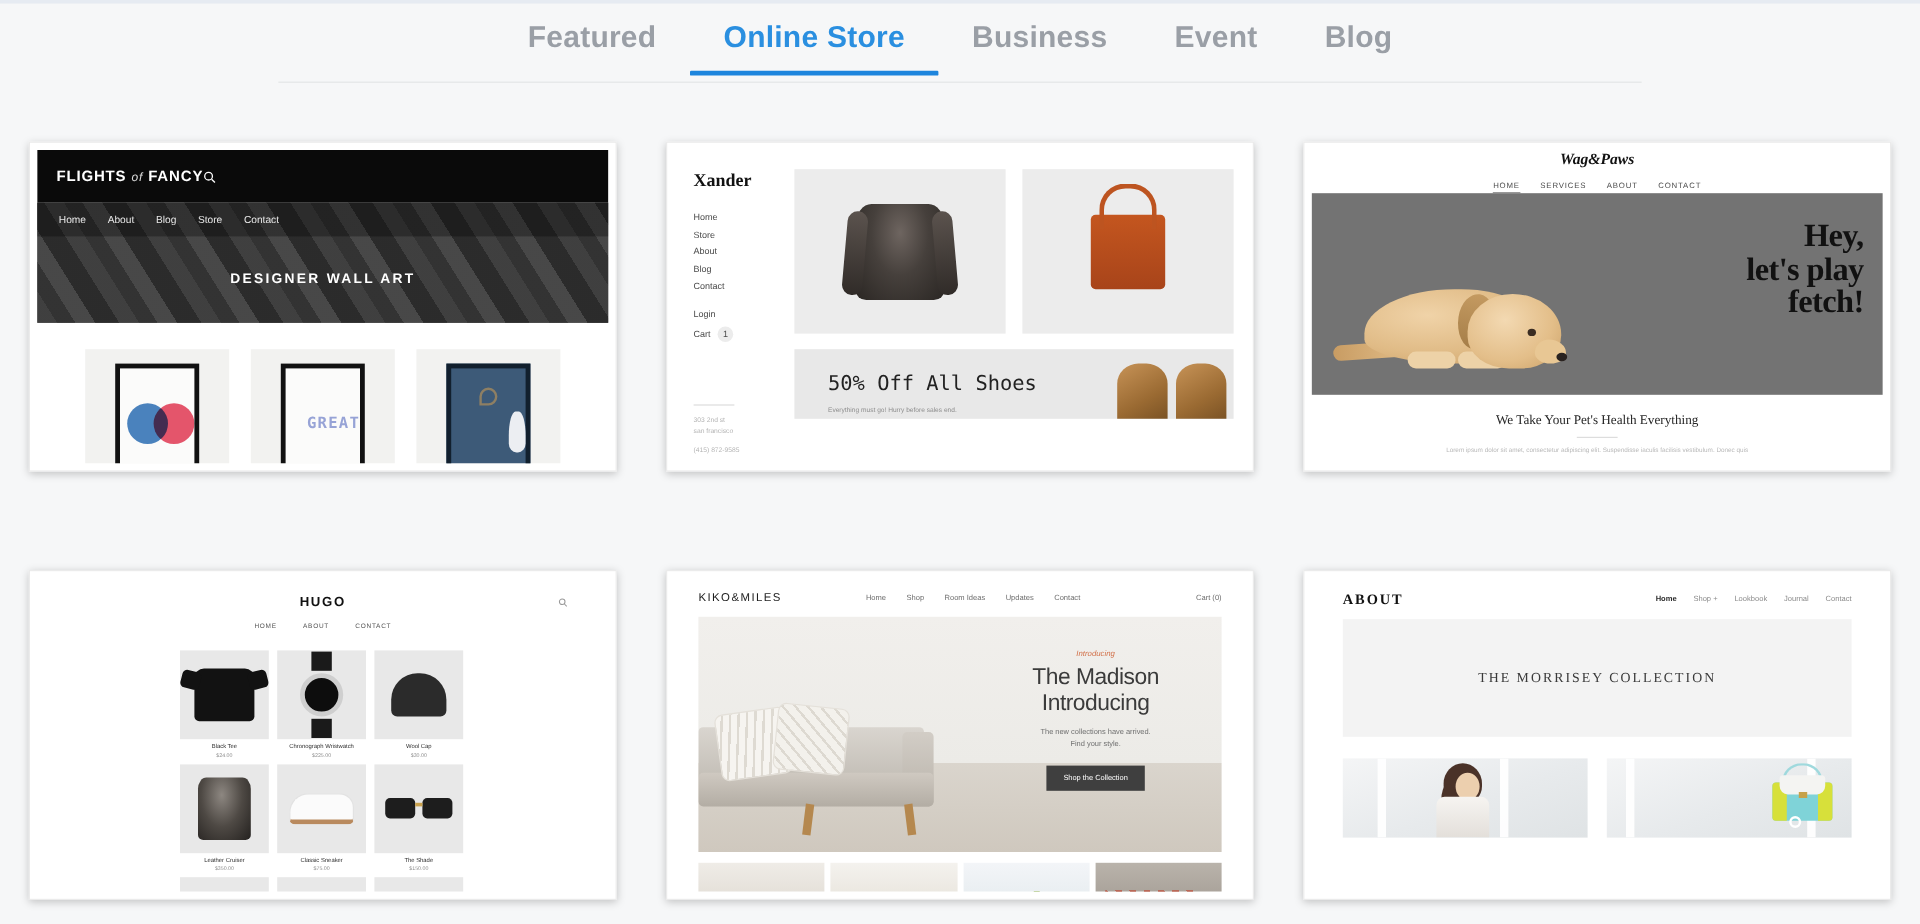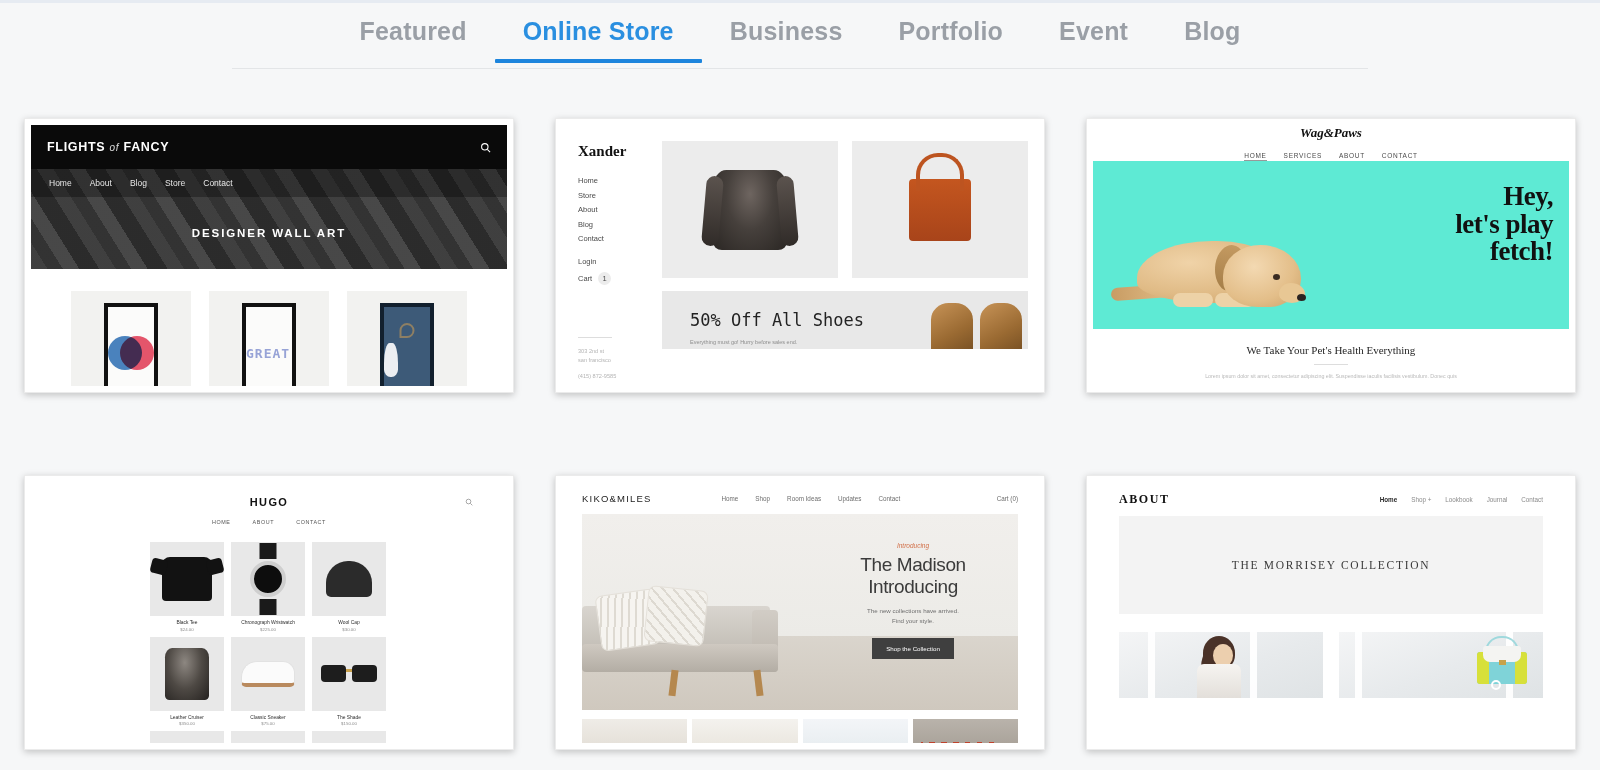--- a/index.html
+++ b/index.html
@@ -35,40 +35,40 @@
   }
   .card {
     width: 490px; height: 275px; background: #fff;
     border: 1px solid #ebebeb; padding: 6px;
     box-shadow: 0 2px 7px rgba(0,0,0,.22); overflow: hidden; position: relative; cursor: pointer;
   }
   .shot { width: 100%; height: 100%; overflow: hidden; position: relative; background: #fff; }
 
   
   .ff-head { height: 44px; background: #0a0a0a; display: flex; align-items: center;
-             justify-content: space-between; padding: 0 16px; }
+             justify-content: flex-start; padding: 0 16px; }
   .ff-logo { color: #fff; font-size: 12.5px; font-weight: bold; letter-spacing: .7px; }
   .ff-logo i { font-style: italic; font-weight: normal; font-size: 10px; opacity: .85; }
   .ff-hero { height: 100px; position: relative;
     background:
       linear-gradient(rgba(25,25,25,.62), rgba(25,25,25,.62)),
       repeating-linear-gradient(58deg, #7e7e7e 0 14px, #5d5d5d 14px 27px, #949494 27px 41px, #494949 41px 58px),
       #5e5e5e;
     background-blend-mode: normal; }
   .ff-nav { height: 28px; display: flex; align-items: center; gap: 18px; padding: 0 18px;
             background: rgba(0,0,0,.30); }
   .ff-nav span { color: #e7e7e7; font-size: 8.5px; }
   .ff-hero-title { position: absolute; left: 0; right: 0; top: 58px; text-align: center;
     color: #fff; font-size: 11.5px; font-weight: bold; letter-spacing: 1.9px; }
   .ff-body { height: calc(100% - 144px); background: #fff; display: flex;
              justify-content: center; gap: 18px; padding-top: 22px; }
   .ff-frame { width: 120px; height: 124px; background: #f2f2f0; display: flex;
               align-items: center; justify-content: center; }
-  .ff-art { width: 54px; height: 100px; background: #fbfbfa; border: 4px solid #111;
-            display: flex; align-items: center; justify-content: flex-start; position: relative; }
+  .ff-art { width: 70px; height: 100px; background: #fbfbfa; border: 4px solid #111;
+            display: flex; align-items: center; justify-content: flex-end; position: relative; }
   .ff-venn { position: relative; width: 56px; height: 34px; }
   .ff-venn b { position: absolute; width: 34px; height: 34px; border-radius: 50%; display: block; }
   .ff-venn b:first-child { left: 0; background: #4a82bd; }
   .ff-venn b:last-child { right: 0; background: #e8566d; mix-blend-mode: multiply; }
   .ff-great { font-size: 13px; font-weight: bold; color: #97a3d6; letter-spacing: 1px;
               font-family: "DejaVu Sans Mono", monospace; }
   .ff-art.blue { background: #3d5a78; border-color: #12202e; }
   .ff-vase { width: 14px; height: 34px; background: #eceef2;
              border-radius: 40% 40% 46% 46% / 58% 58% 22% 22%; margin-top: 14px; }
   .ff-vase::before { content: ""; position: absolute; top: 16px; left: 50%; transform: translateX(-50%);
@@ -116,21 +116,21 @@
     border-radius: 42% 42% 18% 18% / 30% 30% 12% 12%; }
 
   
   .wp-head { height: 36px; display: flex; align-items: center; justify-content: space-between;
              padding: 0 22px; background: #fff; flex-direction: column; }
   .wp-logo { font-family: "Liberation Serif", serif; font-style: italic; font-weight: bold;
              font-size: 13px; color: #111; }
   .wp-nav { display: flex; gap: 17px; }
   .wp-nav span { font-size: 6.5px; color: #4a4a4a; letter-spacing: .7px; }
   .wp-nav span.on { border-bottom: 1px solid #999; padding-bottom: 1px; }
-  .wp-hero { height: 168px; background: #5eead4; position: relative; overflow: hidden; }
+  .wp-hero { height: 168px; background: #737373; position: relative; overflow: hidden; }
   .wp-dog { position: absolute; left: 18px; bottom: 22px; width: 232px; height: 96px; }
   .wp-dog .body { position: absolute; left: 26px; bottom: 4px; width: 150px; height: 62px;
     background: radial-gradient(ellipse at 35% 35%, #f0d3a8 0%, #e0bb86 55%, #c99d64 100%);
     border-radius: 52% 48% 46% 54% / 62% 66% 38% 34%; }
   .wp-dog .head { position: absolute; left: 112px; bottom: 0px; width: 78px; height: 62px;
     background: radial-gradient(ellipse at 40% 35%, #f3d9b2 0%, #e3be89 60%, #caa067 100%);
     border-radius: 50% 54% 44% 46% / 52% 56% 46% 44%; }
   .wp-dog .ear { position: absolute; left: 104px; bottom: 16px; width: 30px; height: 46px;
     background: linear-gradient(#caa169, #a9norm 0%, #a98049 100%); background: linear-gradient(#c49a61,#a57e48);
     border-radius: 50% 50% 48% 52% / 46% 46% 54% 54%; transform: rotate(8deg); }
@@ -277,21 +277,20 @@
 <body>
 
 <div class="page">
   <div class="topline"></div>
 
   <div class="tabbar">
     <div class="tabs">
       <div class="tab"><span>Featured</span></div>
       <div class="tab active"><span>Online Store</span></div>
       <div class="tab"><span>Business</span></div>
-      <div class="tab"><span>Portfolio</span></div>
       <div class="tab"><span>Event</span></div>
       <div class="tab"><span>Blog</span></div>
     </div>
     <div class="tabrule"></div>
   </div>
 
   <div class="grid">
 
     <div class="card">
       <div class="shot">

